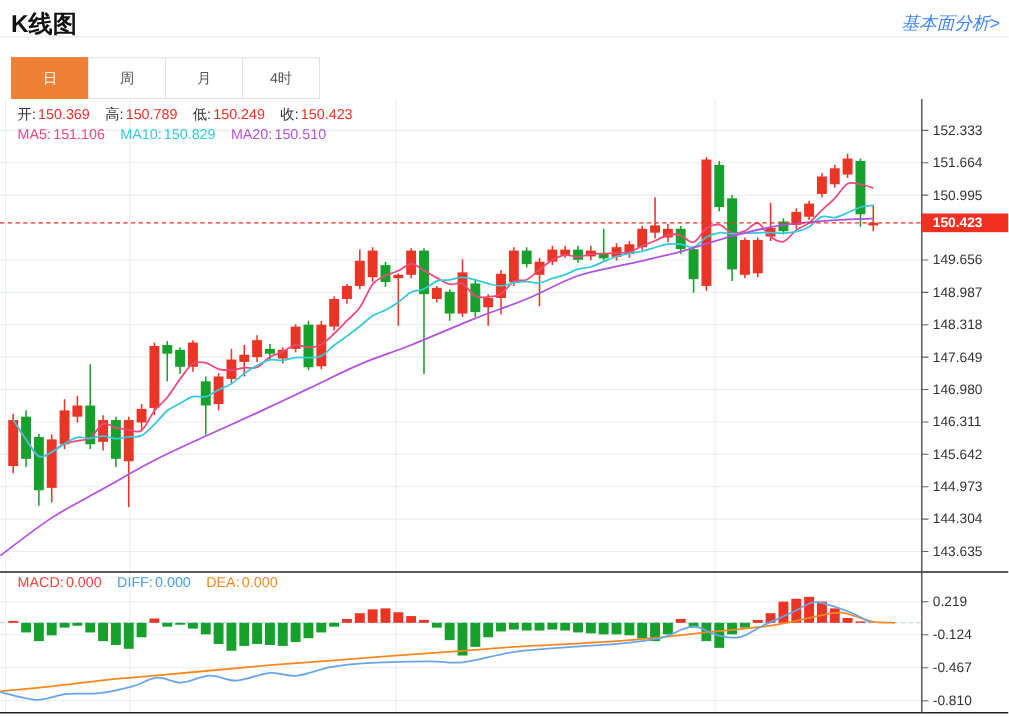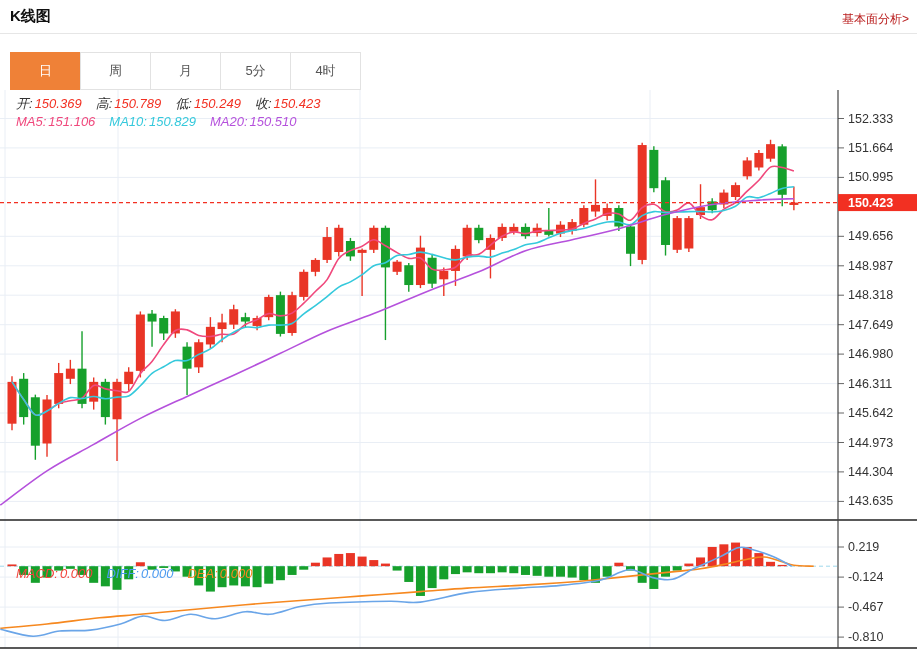--- a/index.html
+++ b/index.html
@@ -1,49 +1,48 @@
 <!DOCTYPE html>
 <html><head>
 <meta charset="utf-8">
 <style>
   html,body{margin:0;padding:0;background:#fff;}
   #app{position:relative;width:917px;height:652px;background:#fff;overflow:hidden;
        font-family:"Liberation Sans","DejaVu Sans",sans-serif;}
   .topbar{position:absolute;top:0;left:0;width:917px;height:33px;}
-  .page-title{position:absolute;top:7px;left:10px;font-size:15px;font-weight:bold;color:#111;}
-  .top-link{position:absolute;top:11px;right:8px;font-size:12px;color:#b91c1c;text-decoration:none;cursor:pointer;}
+  .page-title{position:absolute;top:7px;left:10px;font-size:22px;font-weight:bold;color:#111;}
+  .top-link{position:absolute;top:11px;right:8px;font-size:16px;color:#3b82f6;text-decoration:none;cursor:pointer;font-style:italic;}
   .divider{position:absolute;top:33px;left:0;width:917px;height:1px;background:#e6e6e6;}
   #tabs{position:absolute;top:52px;left:10px;display:flex;}
   .tab{width:69px;height:36px;line-height:36px;text-align:center;font-size:13px;color:#555;
        background:#fff;border:1px solid #e2e2e2;margin-left:-1px;cursor:pointer;}
   .tab:first-child{margin-left:0;}
   .tab.active{background:#ef8137;border-color:#ef8137;color:#fff;}
   #chart{position:absolute;top:85px;left:0;}
   .legend-row{position:absolute;left:16px;font-size:13px;white-space:nowrap;z-index:5;}
   #ohlc-row{top:95px;}
   #ma-row{top:114px;}
-  #macd-row{top:522px;margin-top:44px;}
-  .lg-item{margin-right:14px;font-style:italic;}
+  #macd-row{top:522px;}
+  .lg-item{margin-right:14px;}
   .lg-label{color:#333;}
   .lg-val{margin-left:2px;}
 </style>
 </head>
 <body>
 
 <div id="app">
   <div class="topbar">
     <div class="page-title">K线图</div>
     <a class="top-link">基本面分析&gt;</a>
   </div>
   <div class="divider"></div>
   <div id="tabs">
       <div class="tab active">日</div>
       <div class="tab">周</div>
       <div class="tab">月</div>
-      <div class="tab">5分</div>
       <div class="tab">4时</div>
     </div>
   <svg id="chart" width="917" height="567">
       <g>
         <line x1="5" y1="5" x2="5" y2="563" stroke="#e9eef5" stroke-width="1"></line>
         <line x1="118" y1="5" x2="118" y2="563" stroke="#e9eef5" stroke-width="1"></line>
         <line x1="360" y1="5" x2="360" y2="563" stroke="#e9eef5" stroke-width="1"></line>
         <line x1="650" y1="5" x2="650" y2="563" stroke="#e9eef5" stroke-width="1"></line>
         <line x1="0" y1="33.5" x2="838" y2="33.5" stroke="#e9eef5" stroke-width="1"></line>
         <line x1="0" y1="62.9" x2="838" y2="62.9" stroke="#e9eef5" stroke-width="1"></line>

